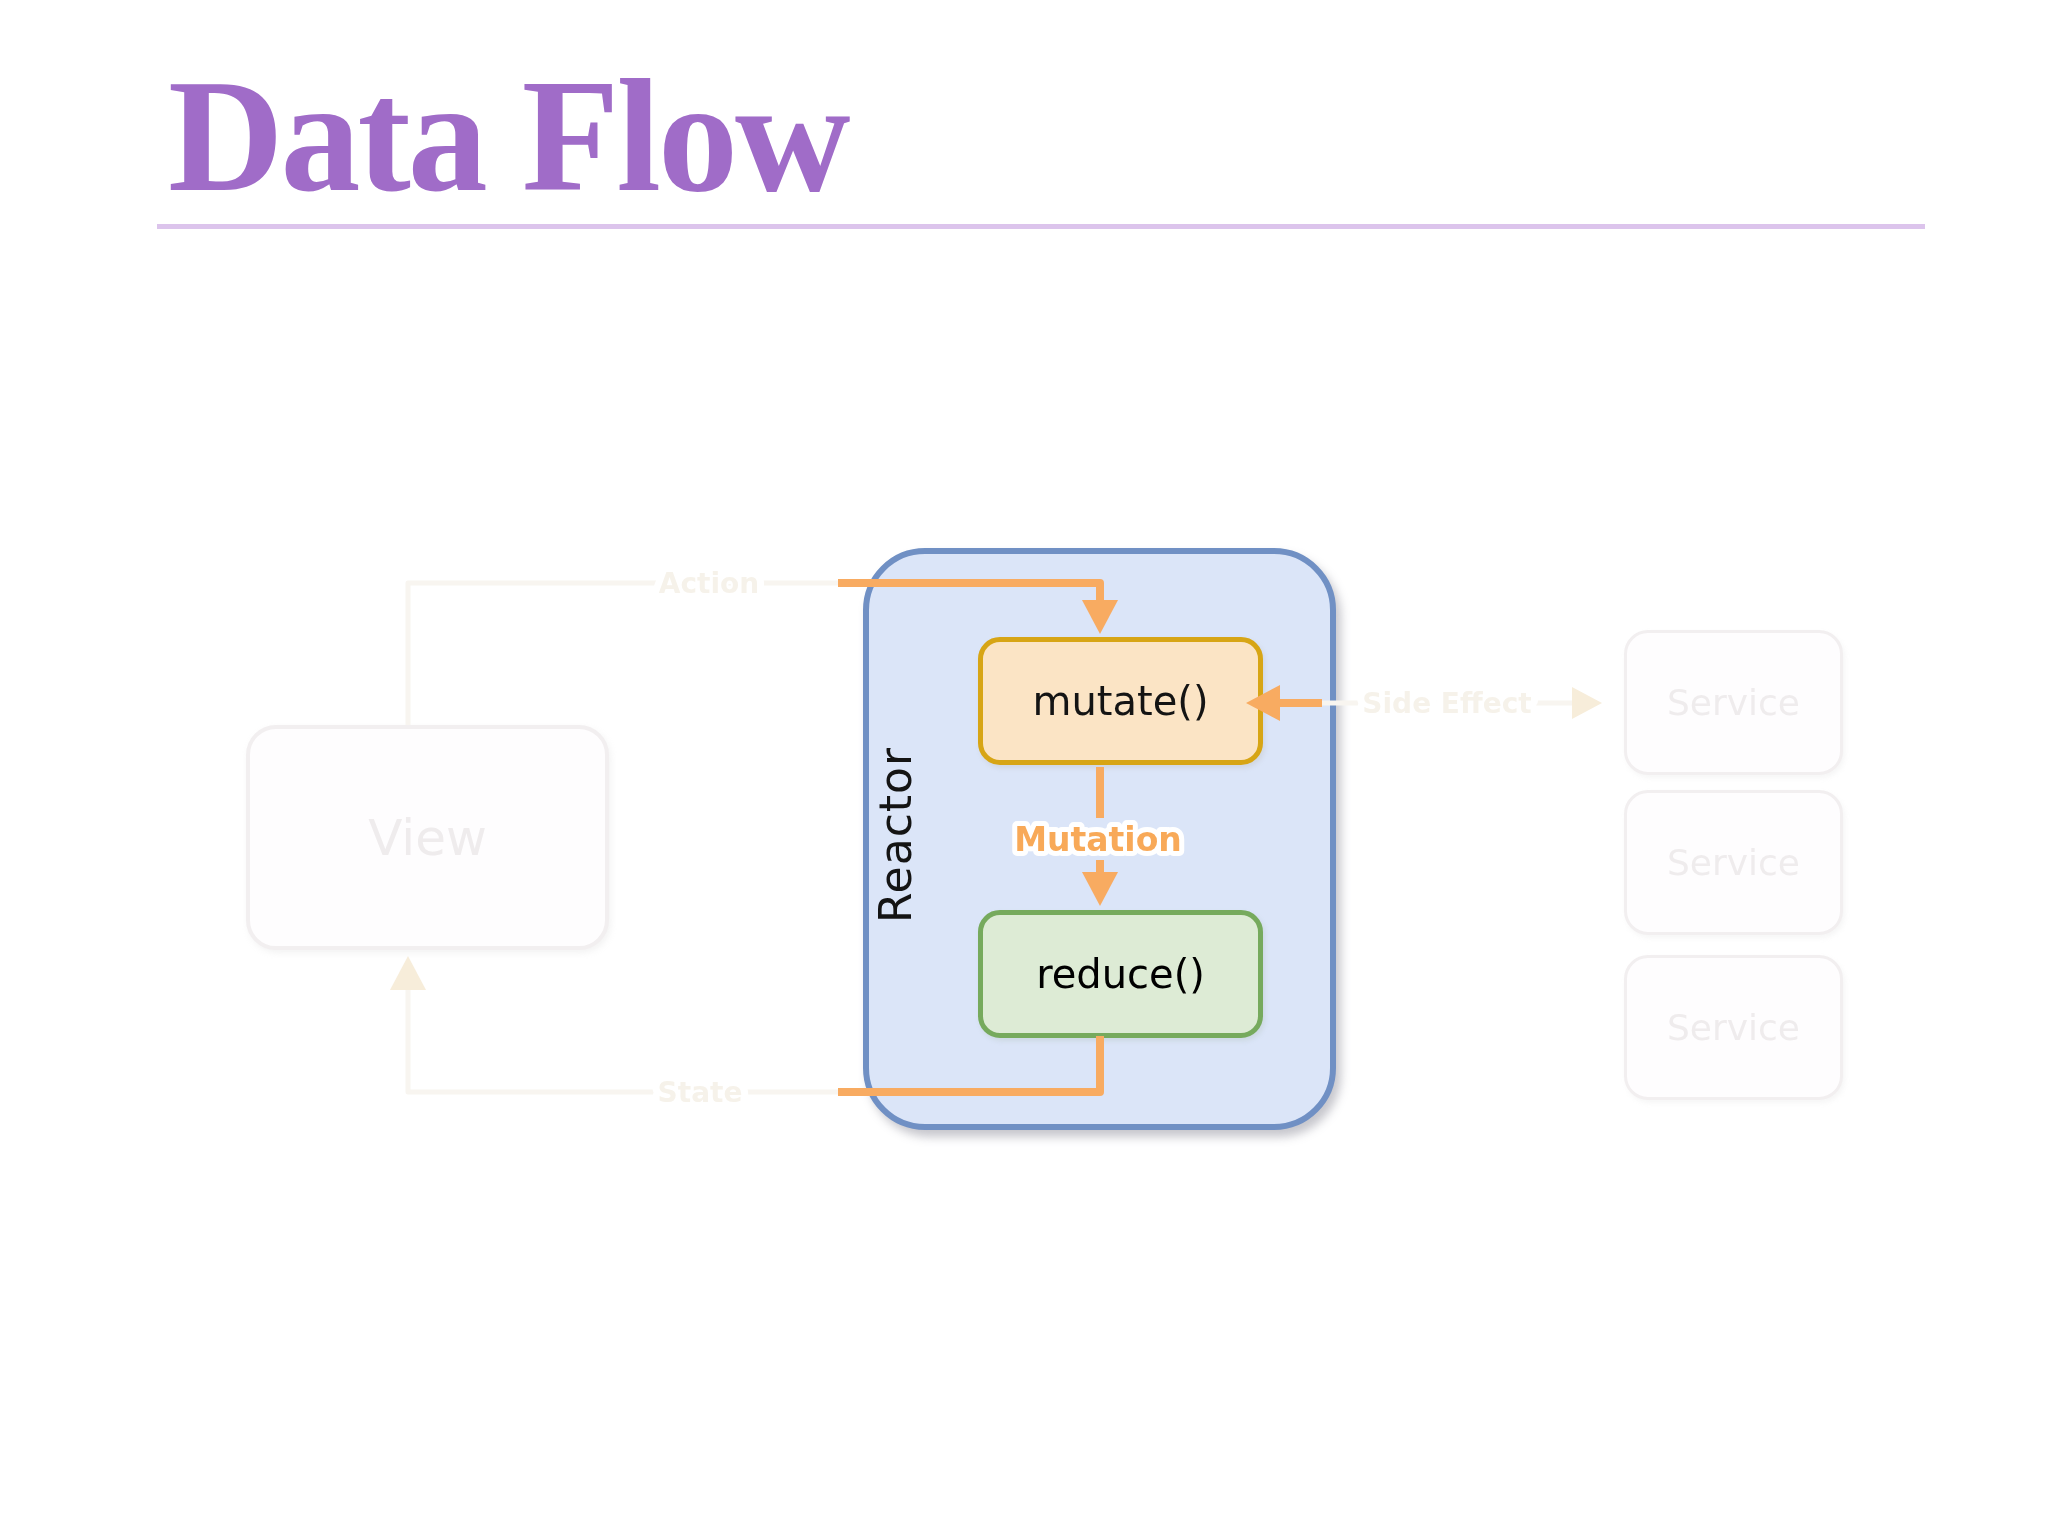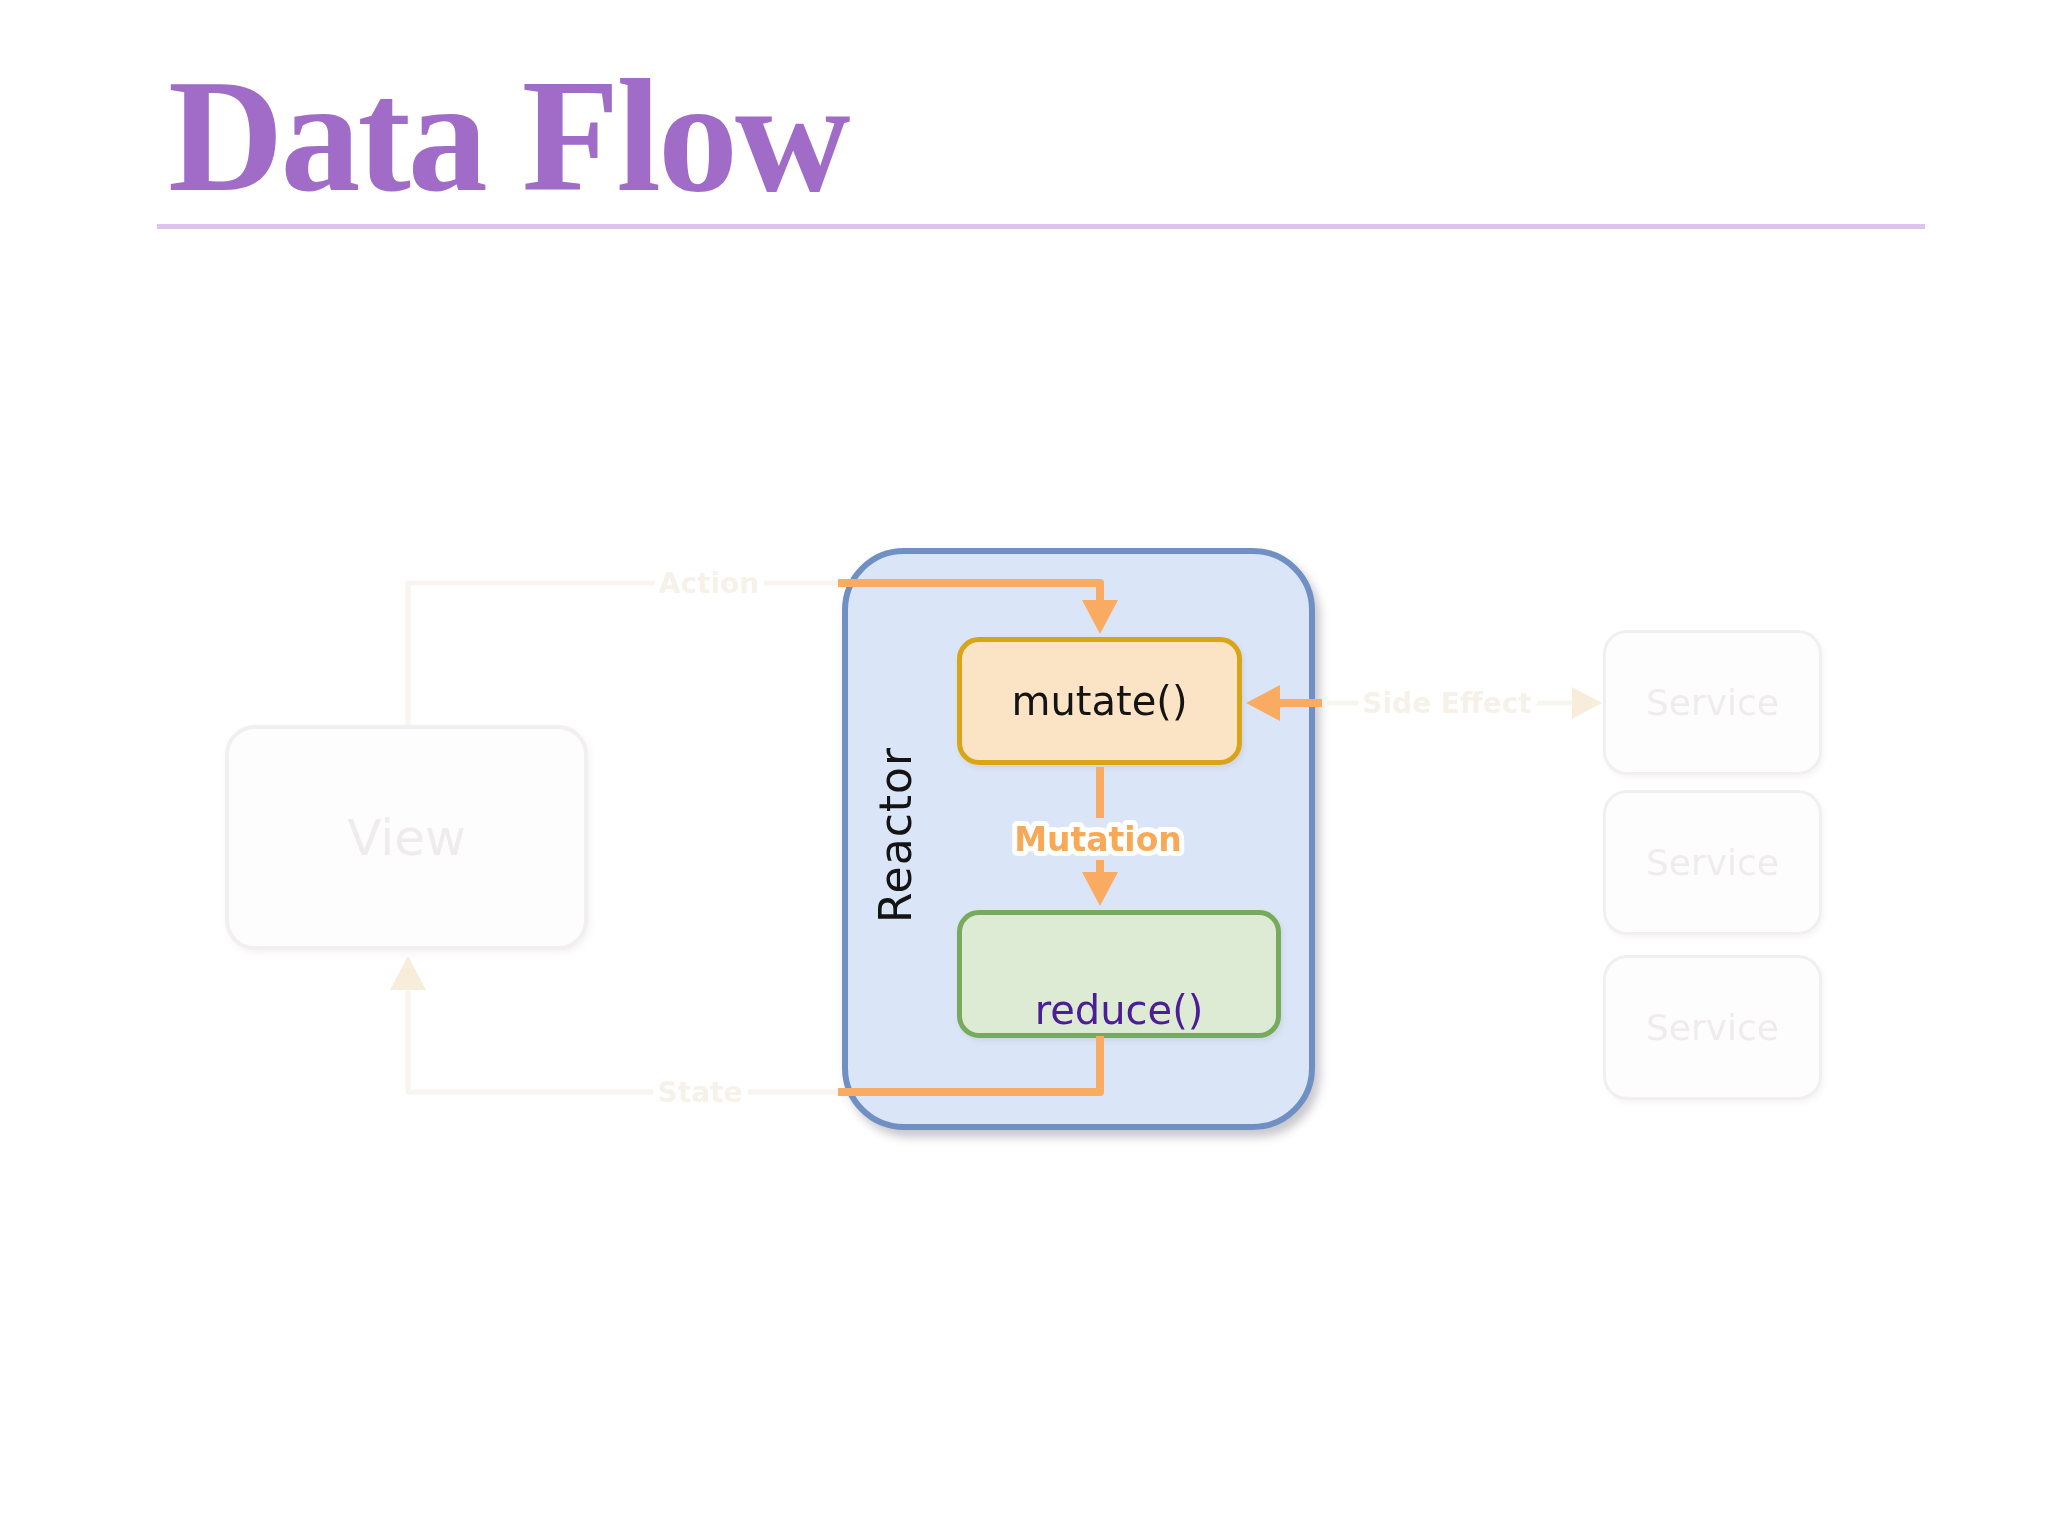--- a/index.html
+++ b/index.html
@@ -29,21 +29,21 @@
     position:absolute;left:168px;top:56px;
     font-family:Liberation Serif, serif;
     font-size:160px;font-weight:bold;line-height:1.0;
     letter-spacing:-3px;color:var(--title);
   }
   .title-rule{
     position:absolute;left:157px;top:224px;width:1768px;height:5px;
     background:var(--rule);
   }
 
-  .box{position:absolute;display:flex;align-items:center;justify-content:center;}
+  .box{position:absolute;display:flex;align-items:center;justify-content:center;margin-left:21px;}
 
   .reactor-box{
     left:842px;top:548px;width:473px;height:582px;
     background:var(--reactor-fill);
     border:6px solid var(--reactor-border);
     border-radius:62px;
     box-shadow:5px 7px 10px rgba(130,130,145,.45);
   }
   .reactor-label{
     position:absolute;left:866px;top:734px;width:58px;height:202px;
@@ -53,27 +53,26 @@
   }
   .mutate-box{
     left:957px;top:637px;width:285px;height:128px;
     background:var(--mutate-fill);
     border:5px solid var(--mutate-border);
     border-radius:22px;
     font-size:40px;color:#141414;
     box-shadow:2px 3px 5px rgba(160,150,130,.18);
   }
   .reduce-box{
-    left:957px;top:910px;width:324px;height:128px;
+    left:957px;top:910px;width:285px;height:128px;
     background:var(--reduce-fill);
     border:5px solid var(--reduce-border);
     border-radius:22px;
-    font-size:40px;color:#4c1d95;
+    font-size:40px;color:#000000;
     box-shadow:2px 3px 5px rgba(140,160,130,.18);
-    align-items:flex-end;
   }
 
   .view-box{
     left:225px;top:725px;width:363px;height:225px;
     background:var(--faded-box-fill);
     border:4px solid var(--faded-box-border);
     border-radius:30px;
     font-size:50px;color:var(--faded-box-text);
     box-shadow:2px 3px 6px rgba(190,190,190,.18);
   }

